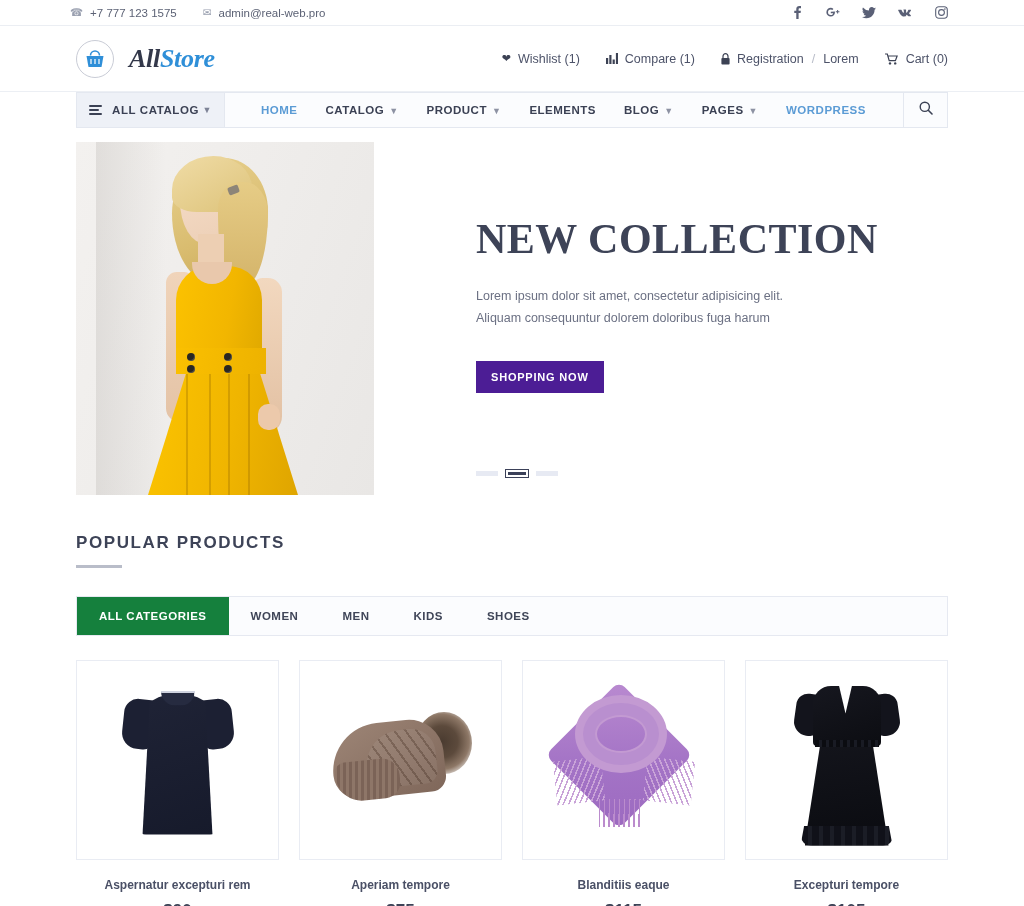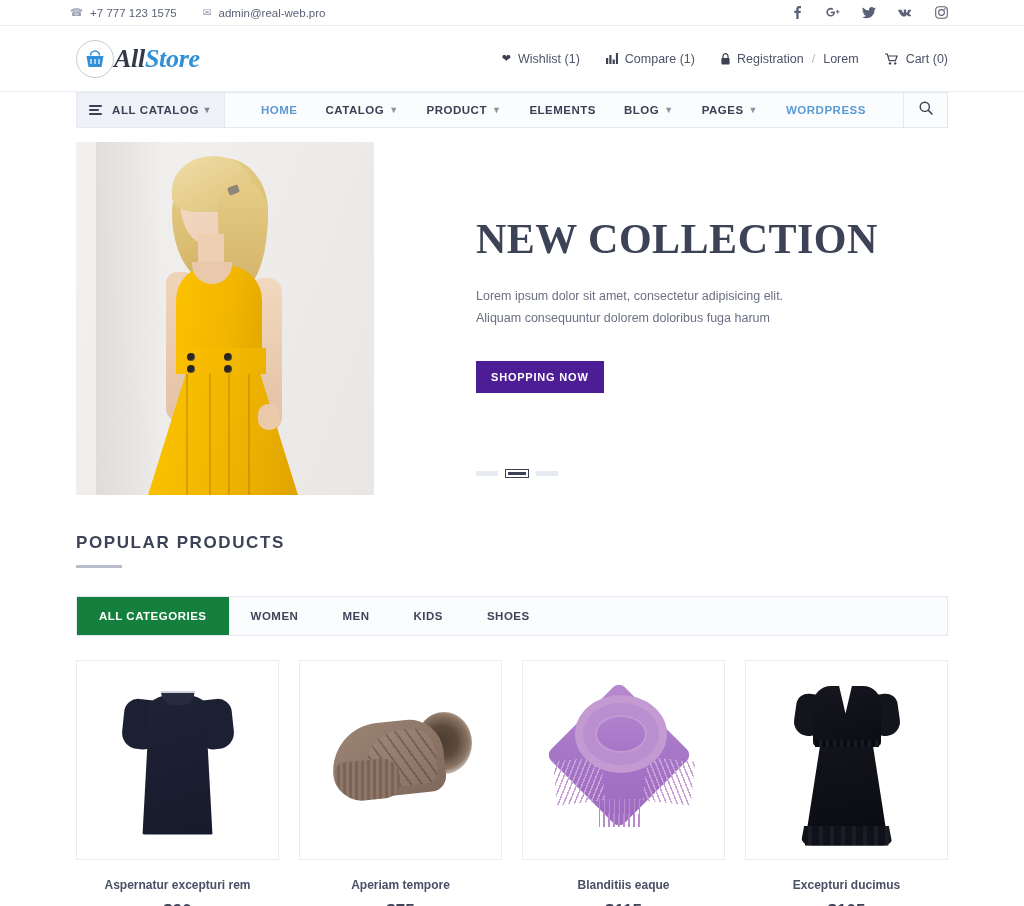--- a/index.html
+++ b/index.html
@@ -31,21 +31,21 @@
   }
   .soc svg { display: block; }
 
   
   .header {
     height: 66px;
     display: flex; align-items: center;
     padding: 0 76px 0 76px;
     border-bottom: 1px solid #eceff4;
   }
-  .logo { display: flex; align-items: center; gap: 0; cursor: pointer; }
+  .logo { display: flex; align-items: center; gap: 15px; cursor: pointer; }
   .logo-mark {
     width: 38px; height: 38px; border-radius: 50%;
     border: 1.5px solid #c9ccd6;
     display: flex; align-items: center; justify-content: center;
   }
   .logo-text {
     font-family: "Liberation Serif", serif;
     font-style: italic; font-weight: bold; font-size: 26px;
     letter-spacing: -0.3px;
   }
@@ -75,21 +75,21 @@
     color: #3b4154; cursor: pointer;
   }
   .burger { display: inline-flex; flex-direction: column; gap: 2.5px; margin-right: 10px; }
   .burger i { display: block; height: 1.6px; background: #3b4154; border-radius: 1px; }
   .burger i:nth-child(1) { width: 13px; }
   .burger i:nth-child(2) { width: 10px; }
   .burger i:nth-child(3) { width: 13px; }
   .allcat .car { margin-left: auto; color: #7d8396; font-size: 9px; }
   .navitems { display: flex; align-items: center; gap: 0; flex: 1; padding-left: 22px; }
   .navitem {
-    display: flex; align-items: center; gap: 5px;
+    display: flex; align-items: flex-end; gap: 5px;
     font-size: 11.5px; font-weight: bold; letter-spacing: .5px;
     color: #3b4154; padding: 0 14px; cursor: pointer; white-space: nowrap;
   }
   .navitem.active, .navitem.hl { color: #5b9bd5; }
   .navitem .car { font-size: 9px; color: #8d92a3; }
   .navsearch {
     width: 44px; border-left: 1px solid #e4e8f0;
     display: flex; align-items: center; justify-content: center;
     cursor: pointer; color: #3b4154;
   }
@@ -623,19 +623,19 @@
           <div class="dress">
             <div class="dr-skirt"></div>
             <div class="dr-ruffle"></div>
             <div class="dr-slv-l"></div>
               <div class="dr-slv-r"></div>
             <div class="dr-bodice"></div>
             <div class="dr-v"></div>
             <div class="dr-waist"></div>
           </div>
         </div>
-        <div class="card-name">Excepturi ducimus</div>
+        <div class="card-name">Excepturi tempore</div>
         <div class="card-price">$105</div>
       </div>
 
     </div>
   </div>
 </div>
 
 </body></html>

